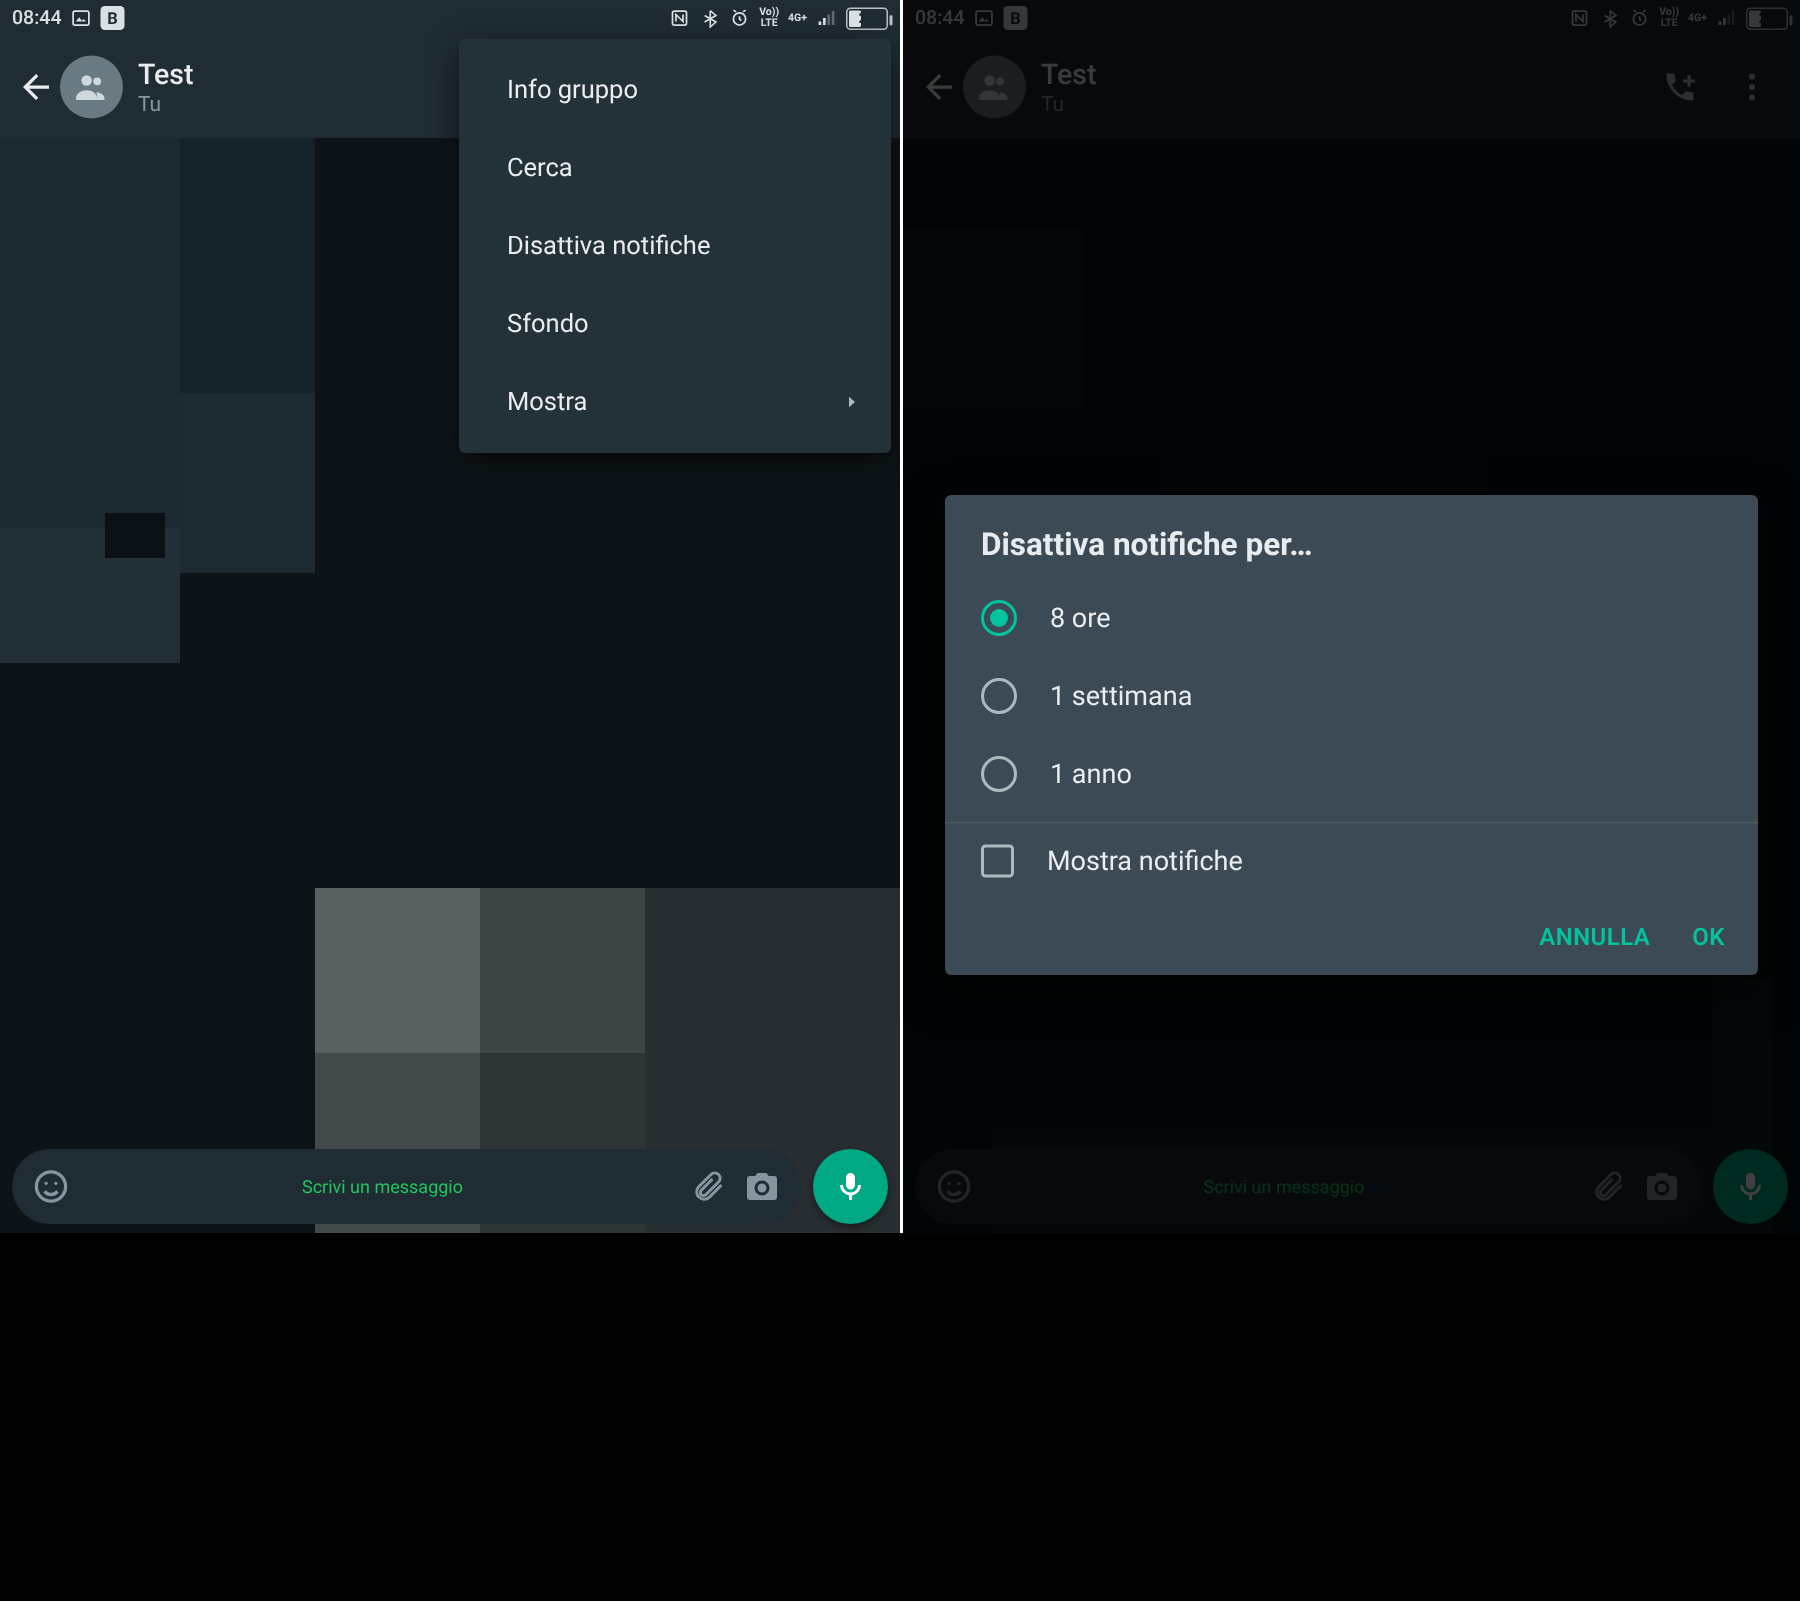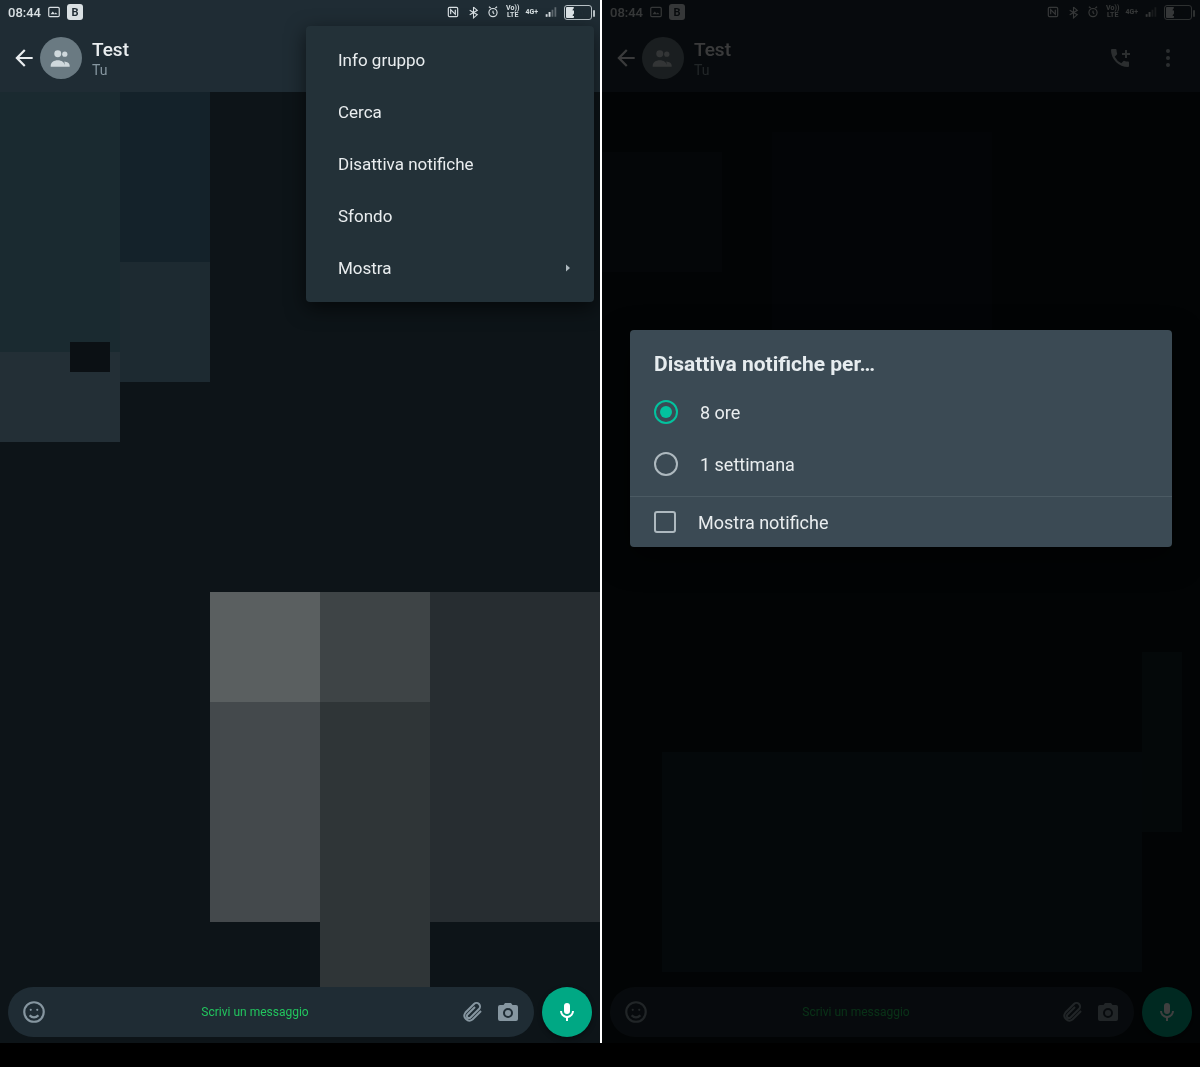--- a/index.html
+++ b/index.html
@@ -1,18 +1,18 @@
 <!DOCTYPE html>
 <html><head>
 <meta charset="utf-8">
 <style>
   * { box-sizing: border-box; margin: 0; padding: 0; }
   html, body { width: 1200px; height: 1067px; overflow: hidden; font-family: Roboto, -apple-system, "Segoe UI", sans-serif; background:#000; }
   .stage { display: flex; width: 1200px; height: 1067px; }
-  .phone { position: relative; width: 600px; height: 1043px; background:#0d1418; overflow:hidden; }
+  .phone { position: relative; width: 600px; height: 822px; background:#0d1418; overflow:hidden; }
   .phone + .phone { border-left: 2px solid #fff; }
 
   
   .statusbar { position:absolute; top:0; left:0; right:0; height:24px; display:flex; align-items:center; justify-content:space-between; padding:0 8px; background:#1f2c34; color:#d9e0e3; font-size:13px; font-weight:500; }
   .statusbar .left, .statusbar .right { display:flex; align-items:center; gap:6px; }
   .statusbar .ico { width:14px; height:14px; display:inline-flex; align-items:center; justify-content:center; }
   .statusbar .b-badge { width:16px; height:16px; border-radius:3px; background:#d9e0e3; color:#1f2c34; display:flex; align-items:center; justify-content:center; font-size:11px; font-weight:700; }
   .statusbar .tiny { font-size:7px; line-height:7px; font-weight:700; text-align:center; }
   .statusbar .battpill { position:relative; width:28px; height:15px; border:1.5px solid #b7c0c5; border-radius:3px; display:flex; align-items:center; justify-content:center; }
   .statusbar .battpill::after { content:""; position:absolute; right:-4px; top:4px; width:2px; height:7px; background:#b7c0c5; border-radius:1px; }
@@ -326,20 +326,28 @@
     <div class="dialog">
       <div class="dtitle">Disattiva notifiche per…</div>
       <div class="opt">
         <span class="radio sel"></span>
         <span>8 ore</span>
       </div>
       <div class="opt">
         <span class="radio"></span>
         <span>1 settimana</span>
       </div>
+      <div class="opt">
+        <span class="radio"></span>
+        <span>1 anno</span>
+      </div>
       <div class="divider"></div>
       <div class="opt">
         <span class="chk"></span>
         <span>Mostra notifiche</span>
       </div>
+      <div class="dactions">
+        <span class="dbtn">ANNULLA</span>
+        <span class="dbtn">OK</span>
+      </div>
     </div>
   </div>
 </div>
 
 </body></html>

